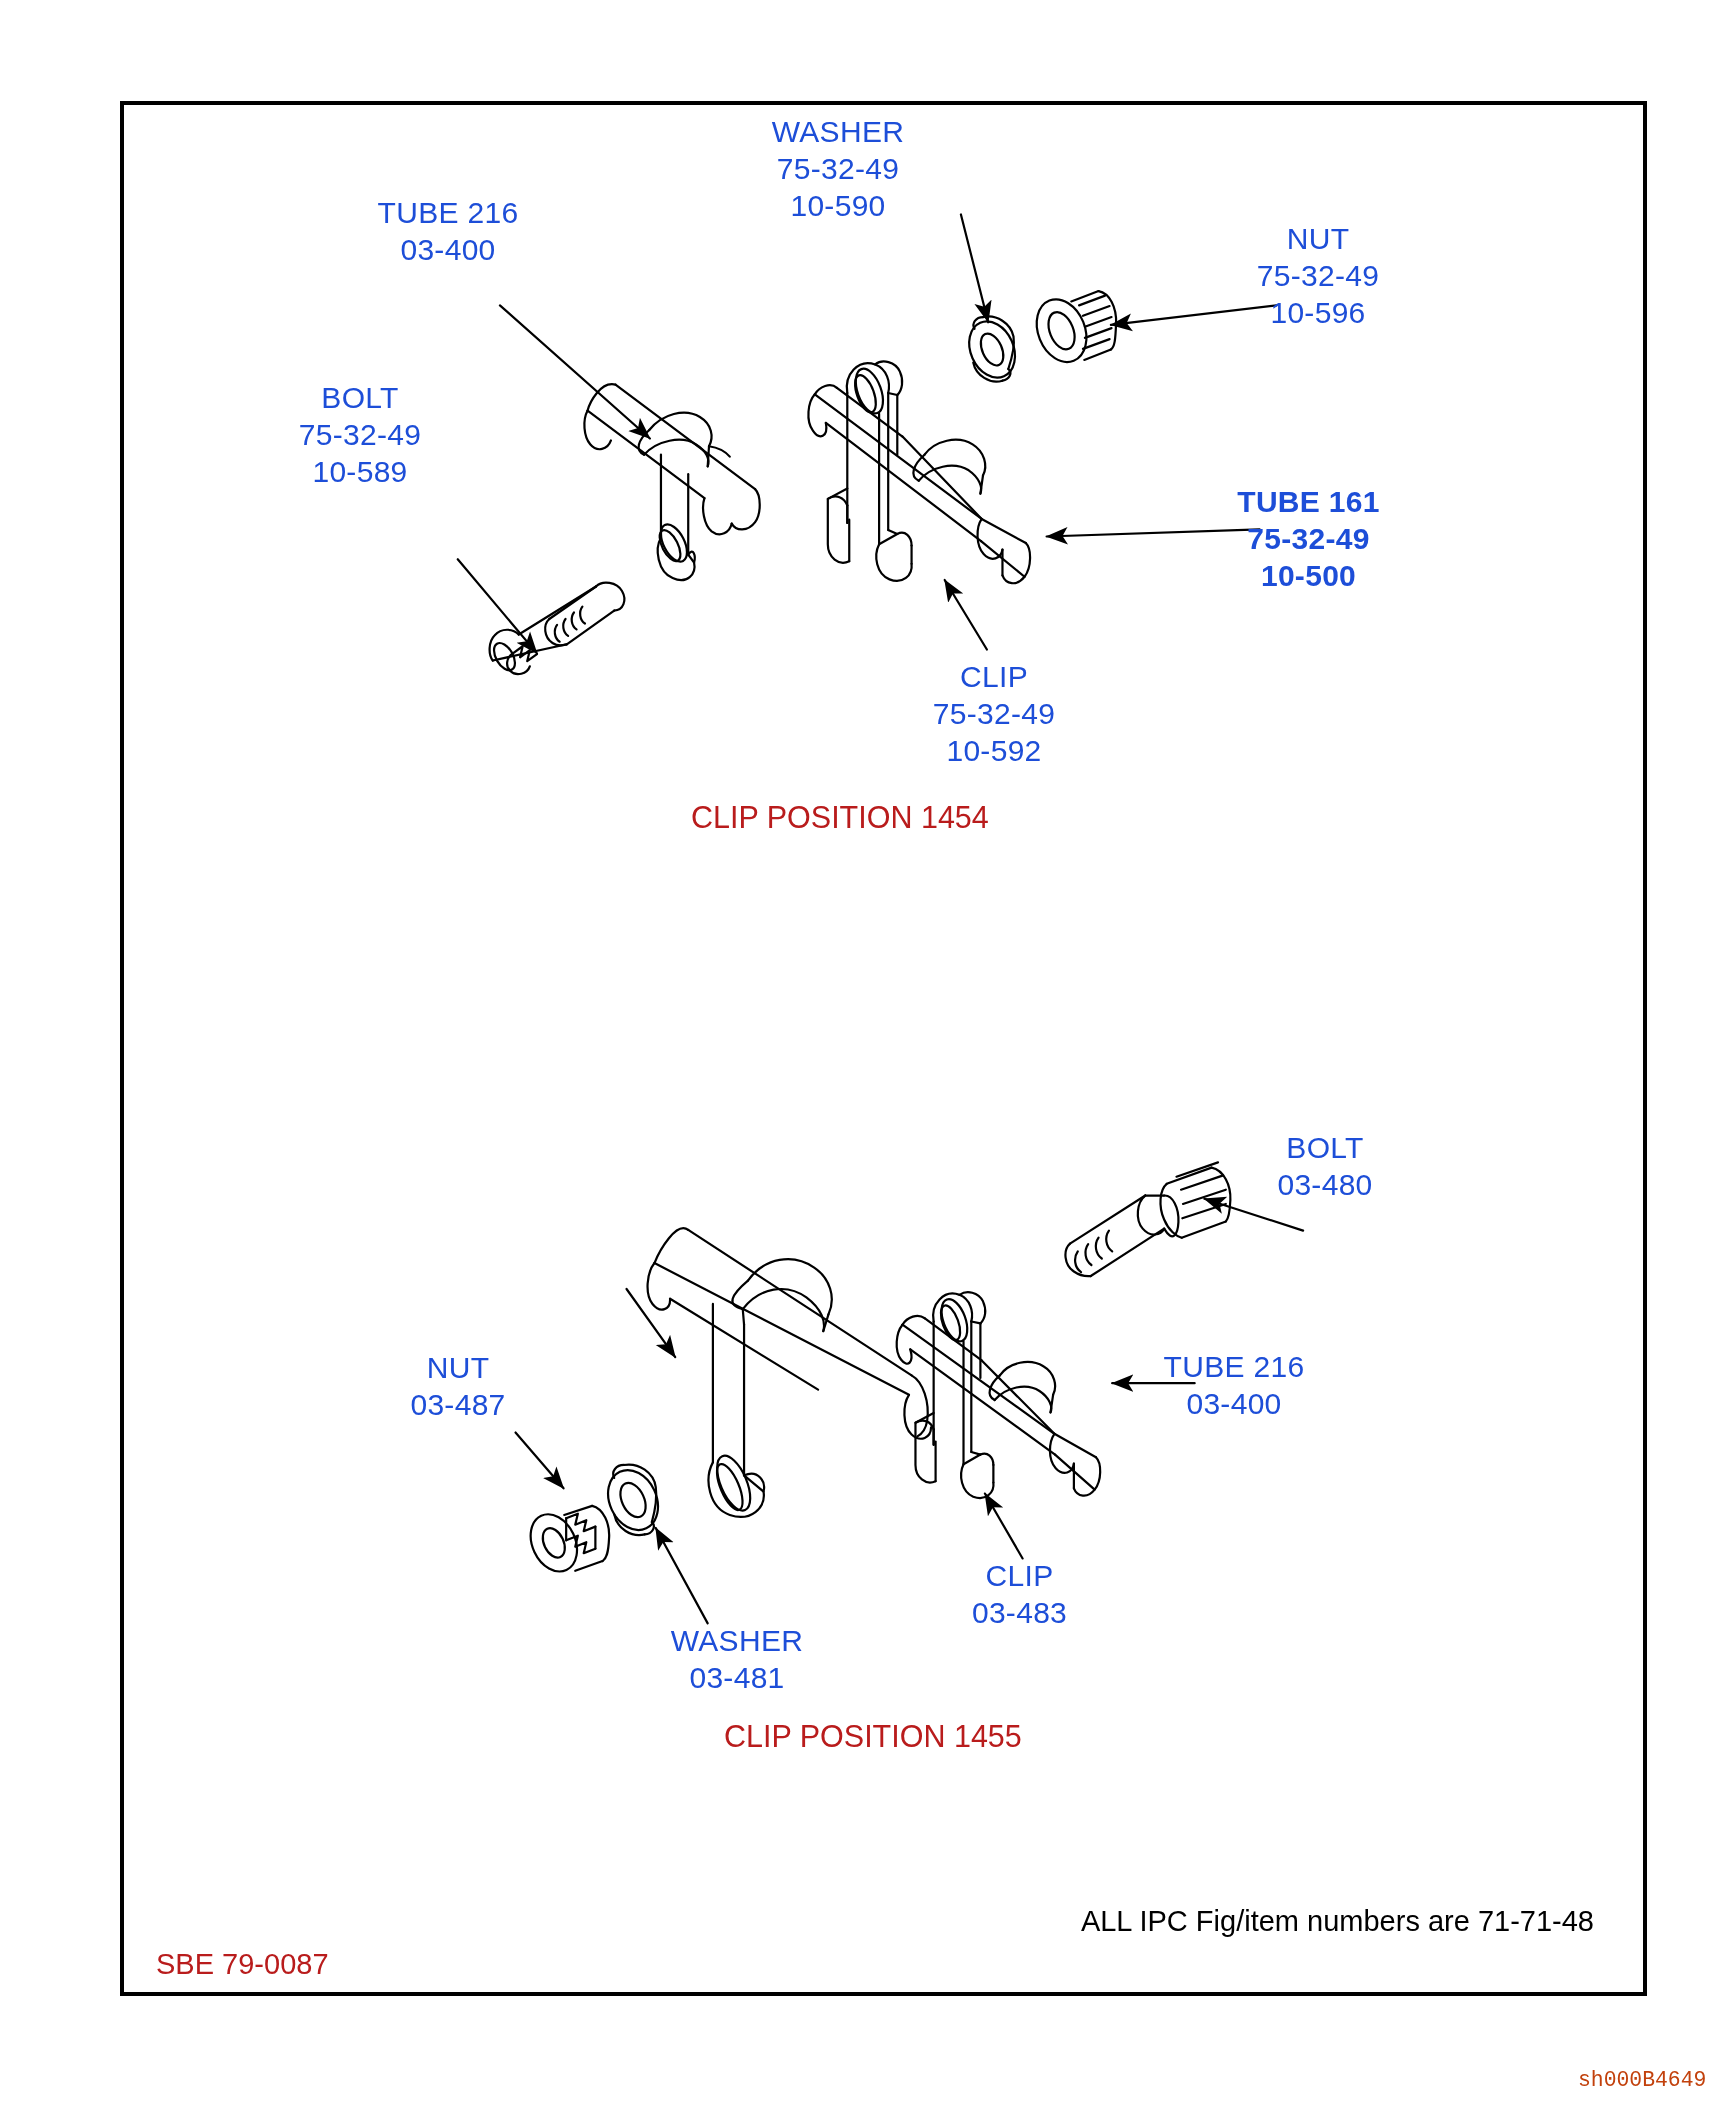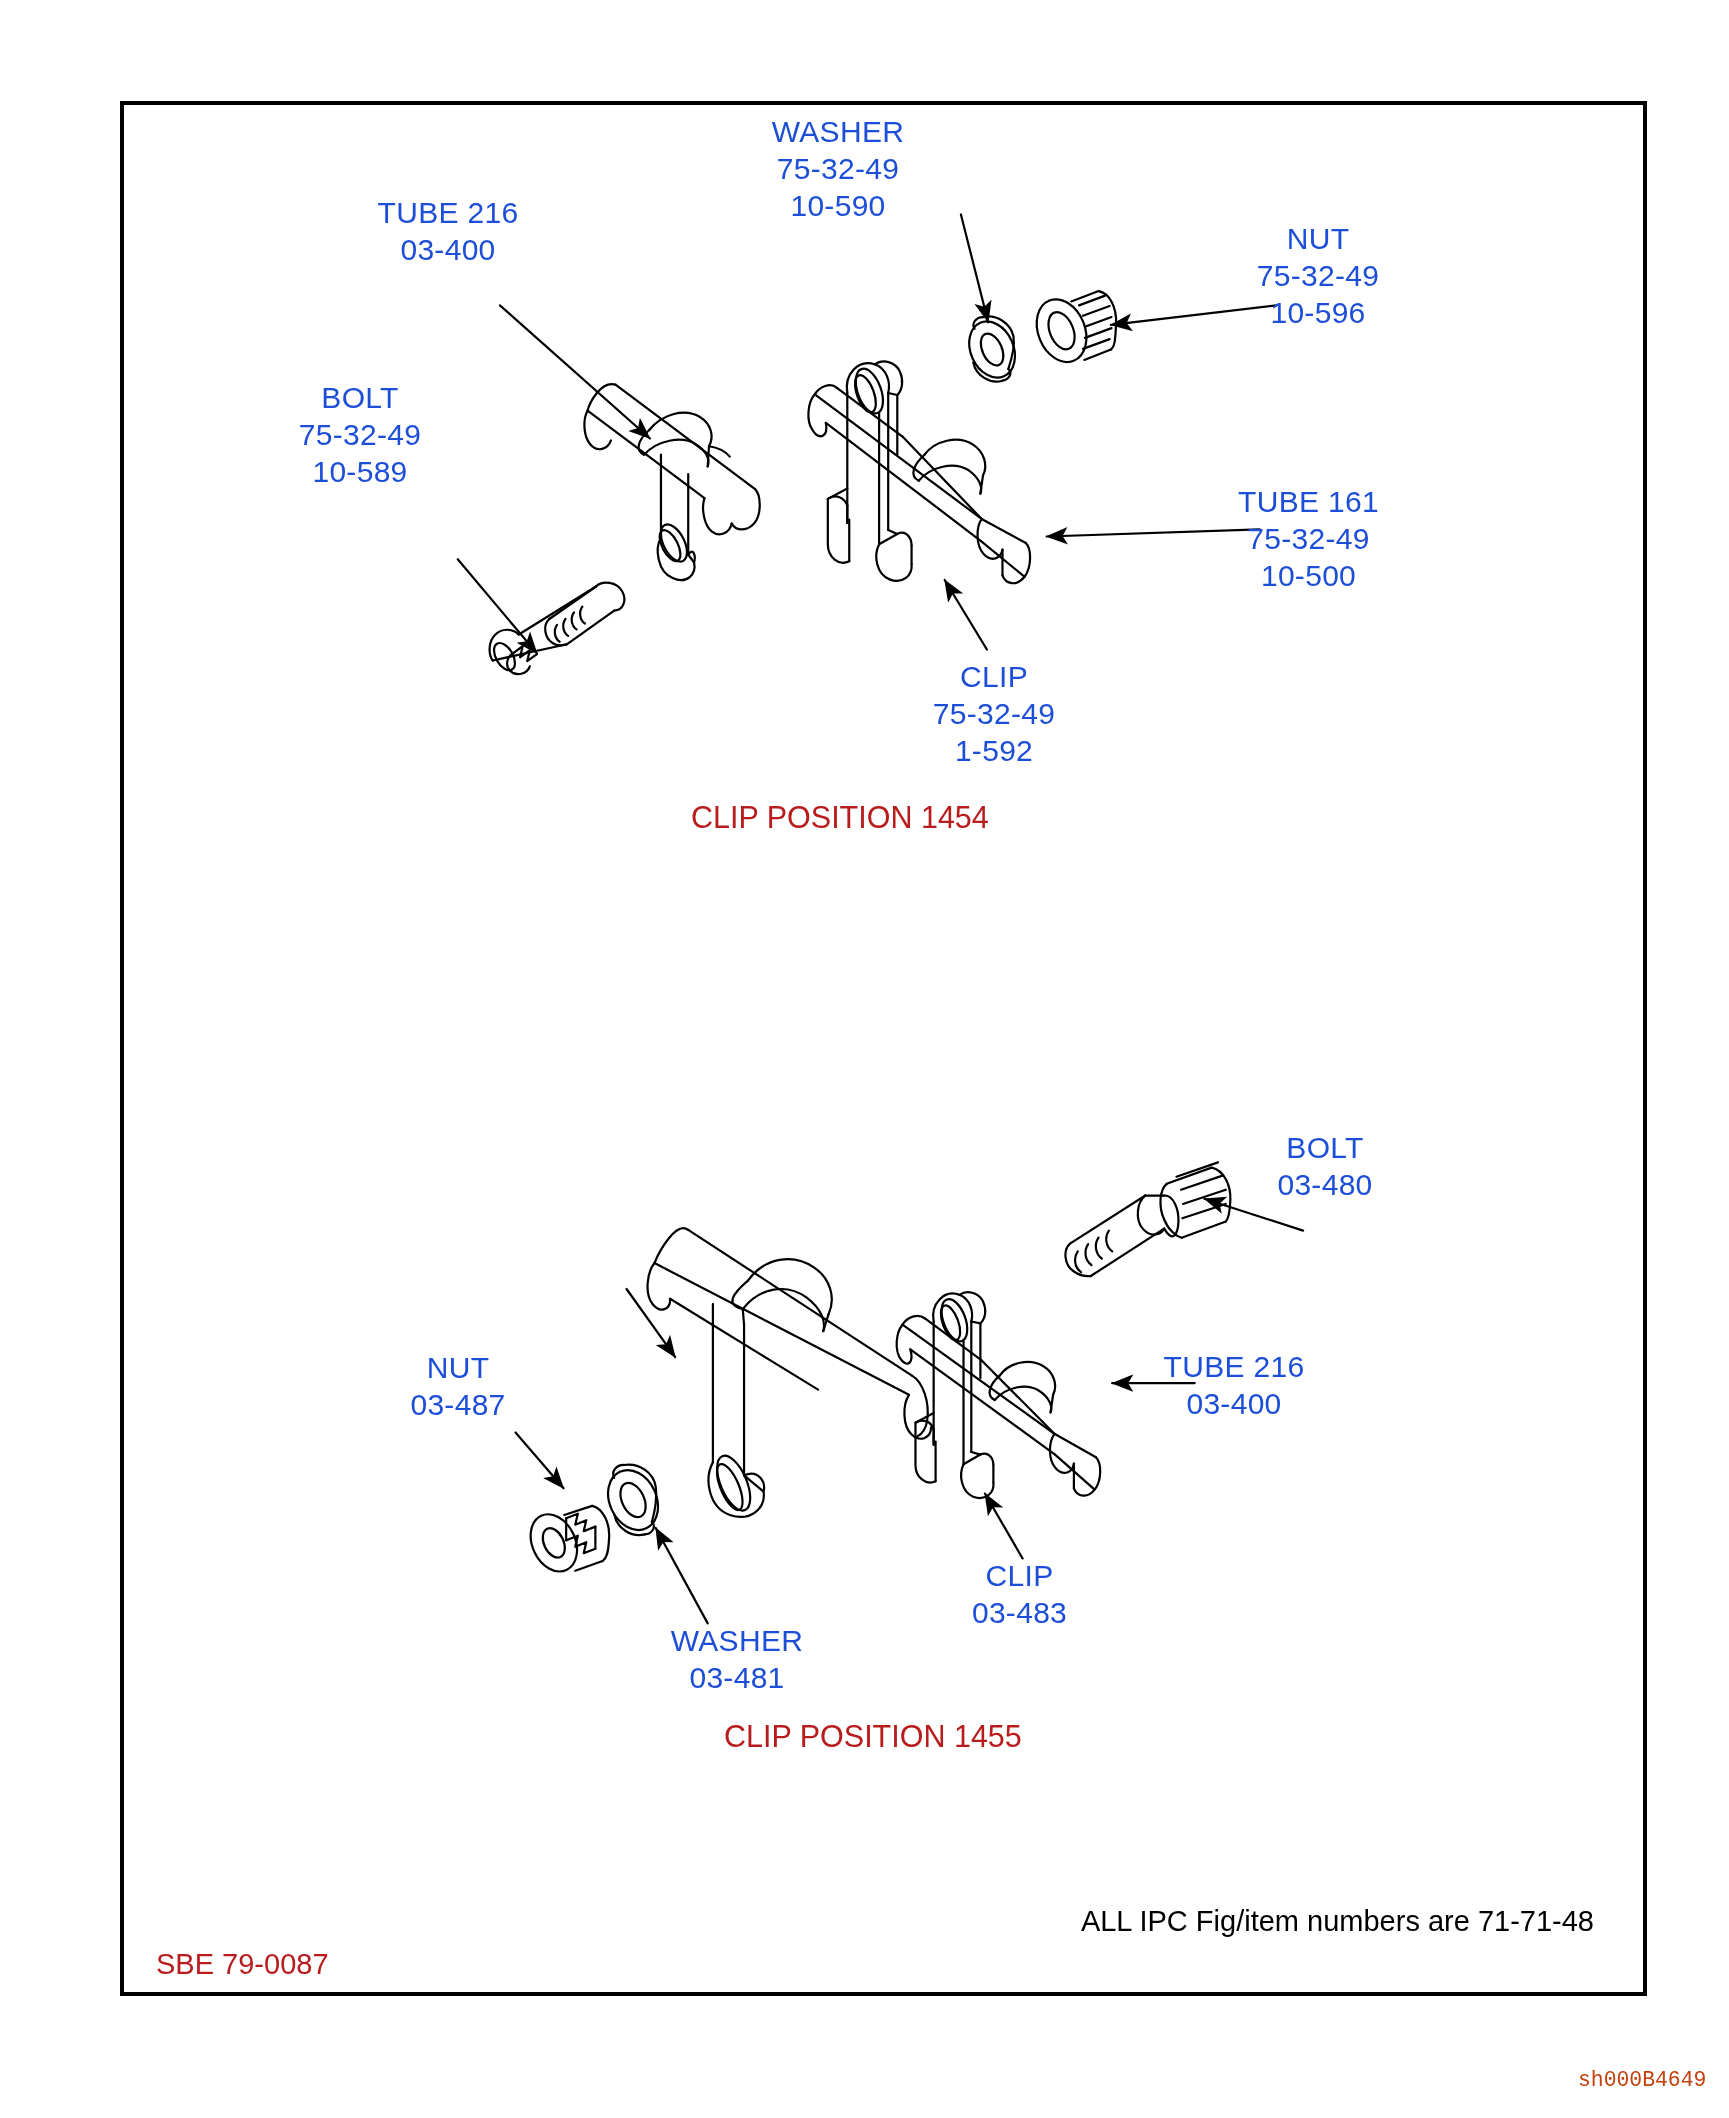--- a/index.html
+++ b/index.html
@@ -352,30 +352,30 @@
     <span class="ln">75-32-49</span>
     <span class="ln">10-596</span>
   </div>
 
   <div class="label ctr" style="left:230px; top:380px; width:260px;">
     <span class="ln">BOLT</span>
     <span class="ln">75-32-49</span>
     <span class="ln">10-589</span>
   </div>
 
-  <div class="label ctr" style="left:1169px; top:484px; width:279px;">
+  <div class="label ctr" style="left:1169px; top:484px; width:279px;font-weight:bold;">
     <span class="ln">TUBE 161</span>
     <span class="ln">75-32-49</span>
     <span class="ln">10-500</span>
   </div>
 
   <div class="label ctr" style="left:864px; top:659px; width:260px;">
     <span class="ln">CLIP</span>
     <span class="ln">75-32-49</span>
-    <span class="ln">1-592</span>
+    <span class="ln">10-592</span>
   </div>
 
   <div class="caption" style="left:691px; top:800px;">CLIP POSITION 1454</div>
 
 
   <div class="label ctr" style="left:1195px; top:1130px; width:260px;">
     <span class="ln">BOLT</span>
     <span class="ln">03-480</span>
   </div>
 

